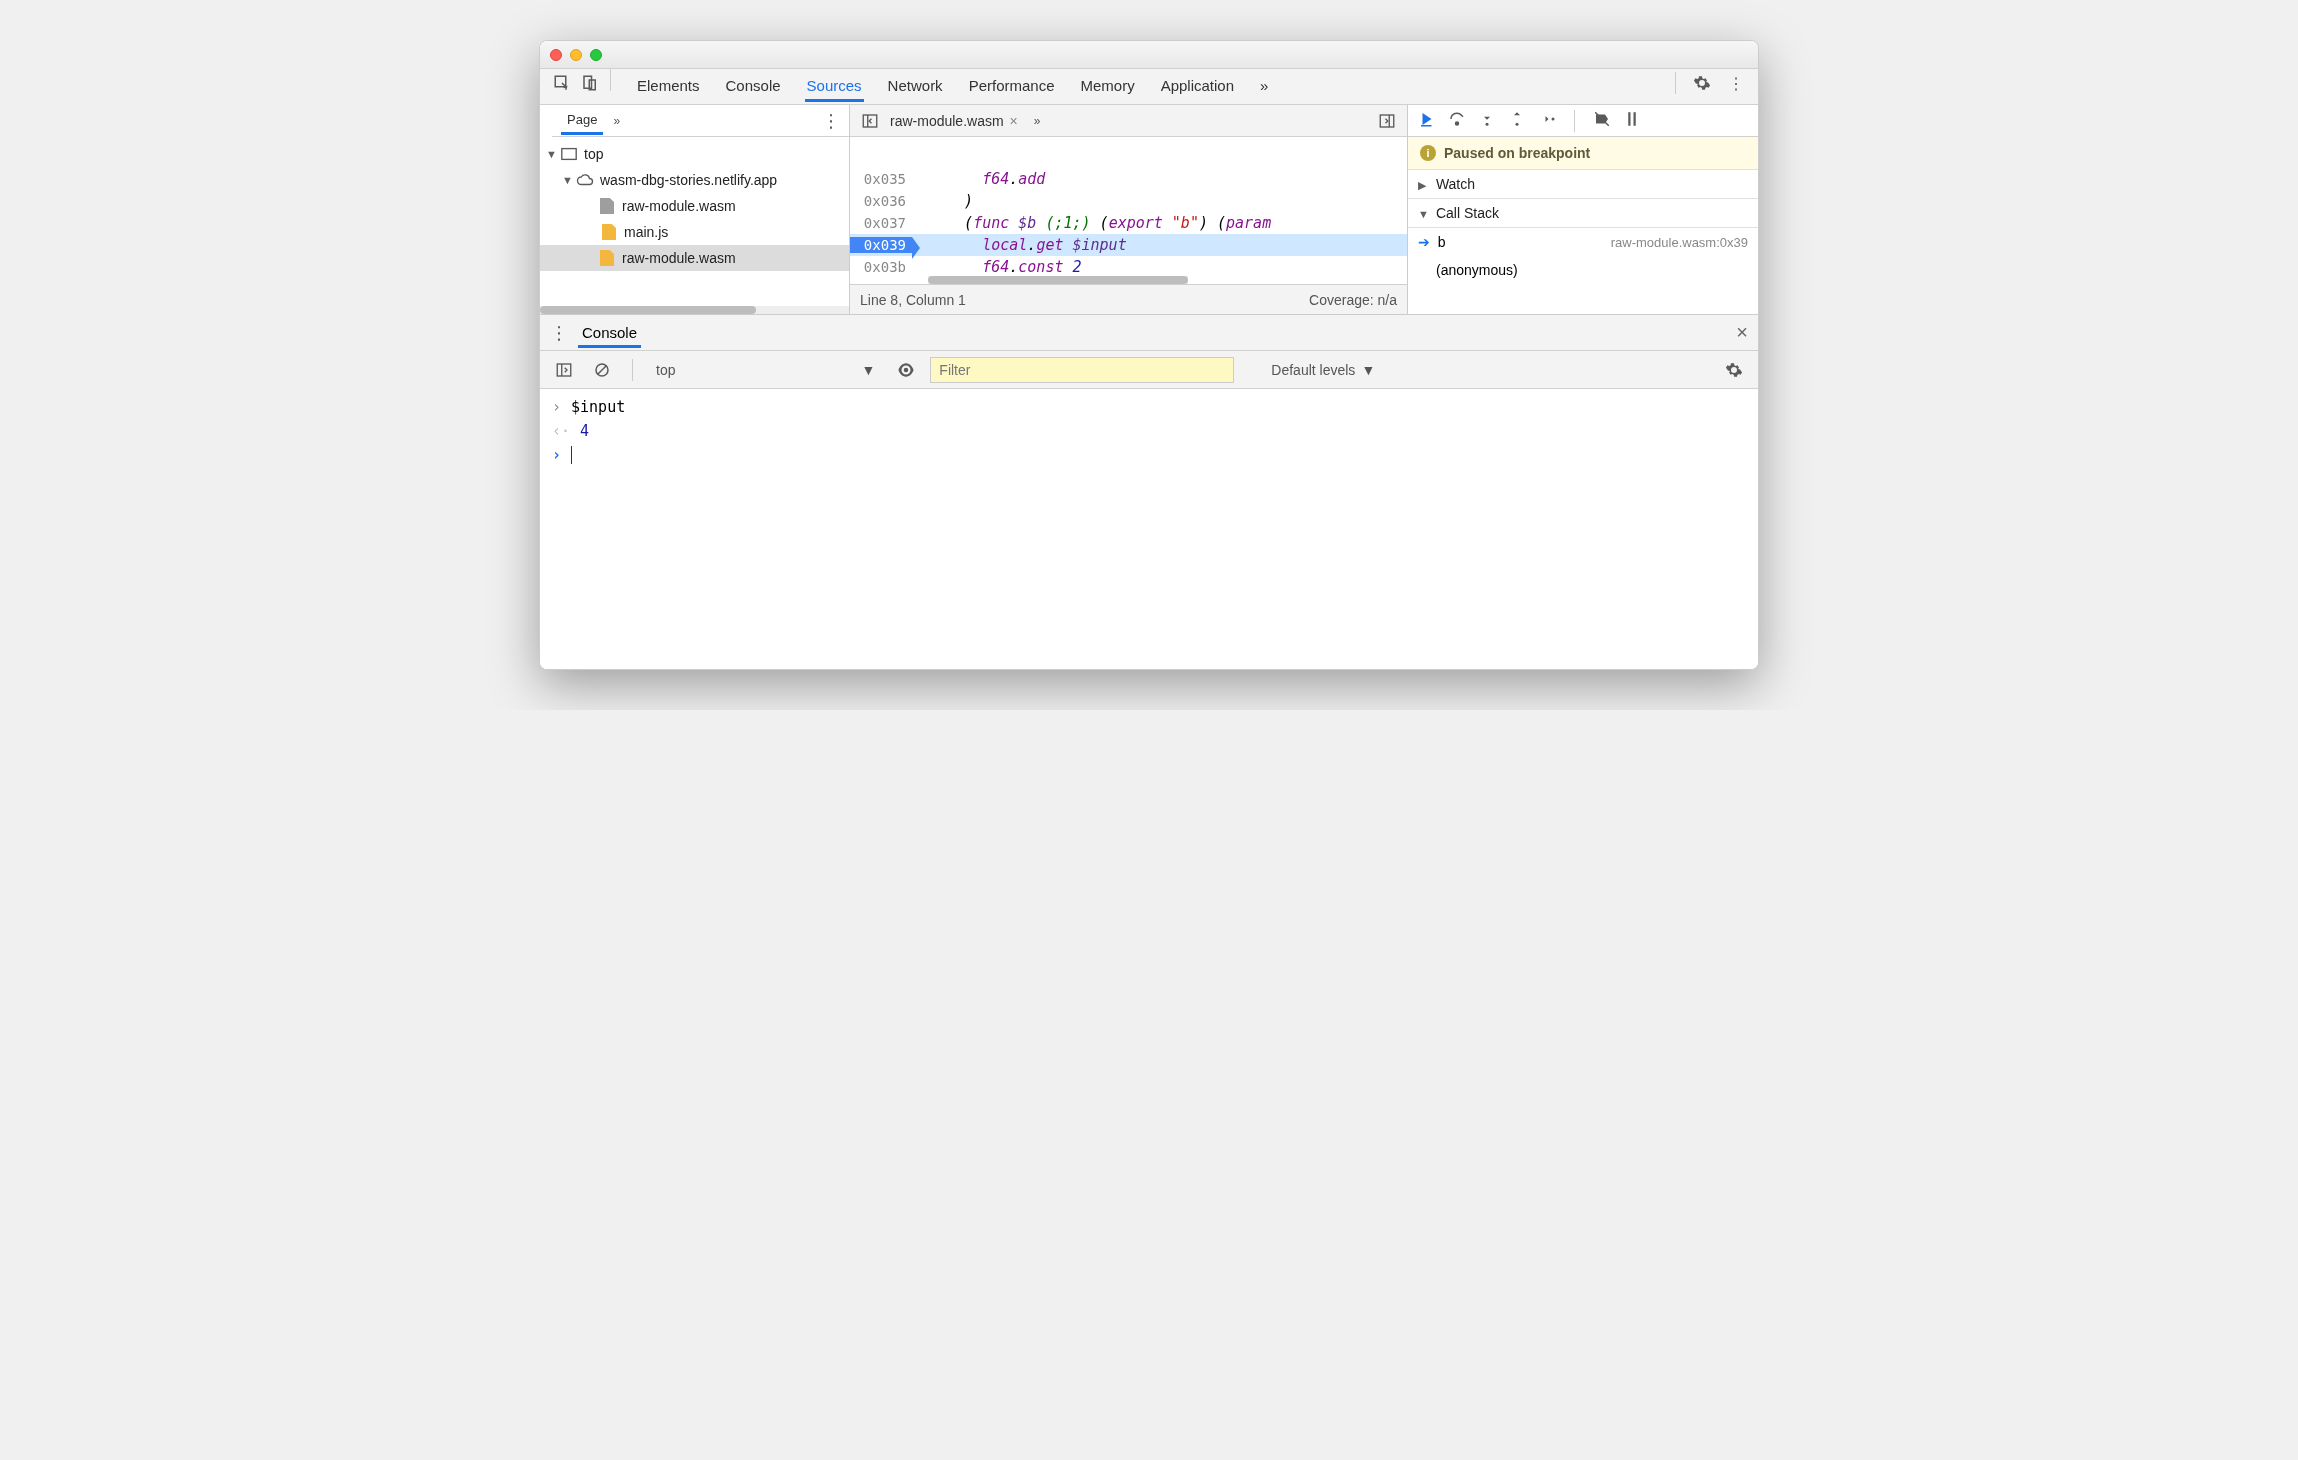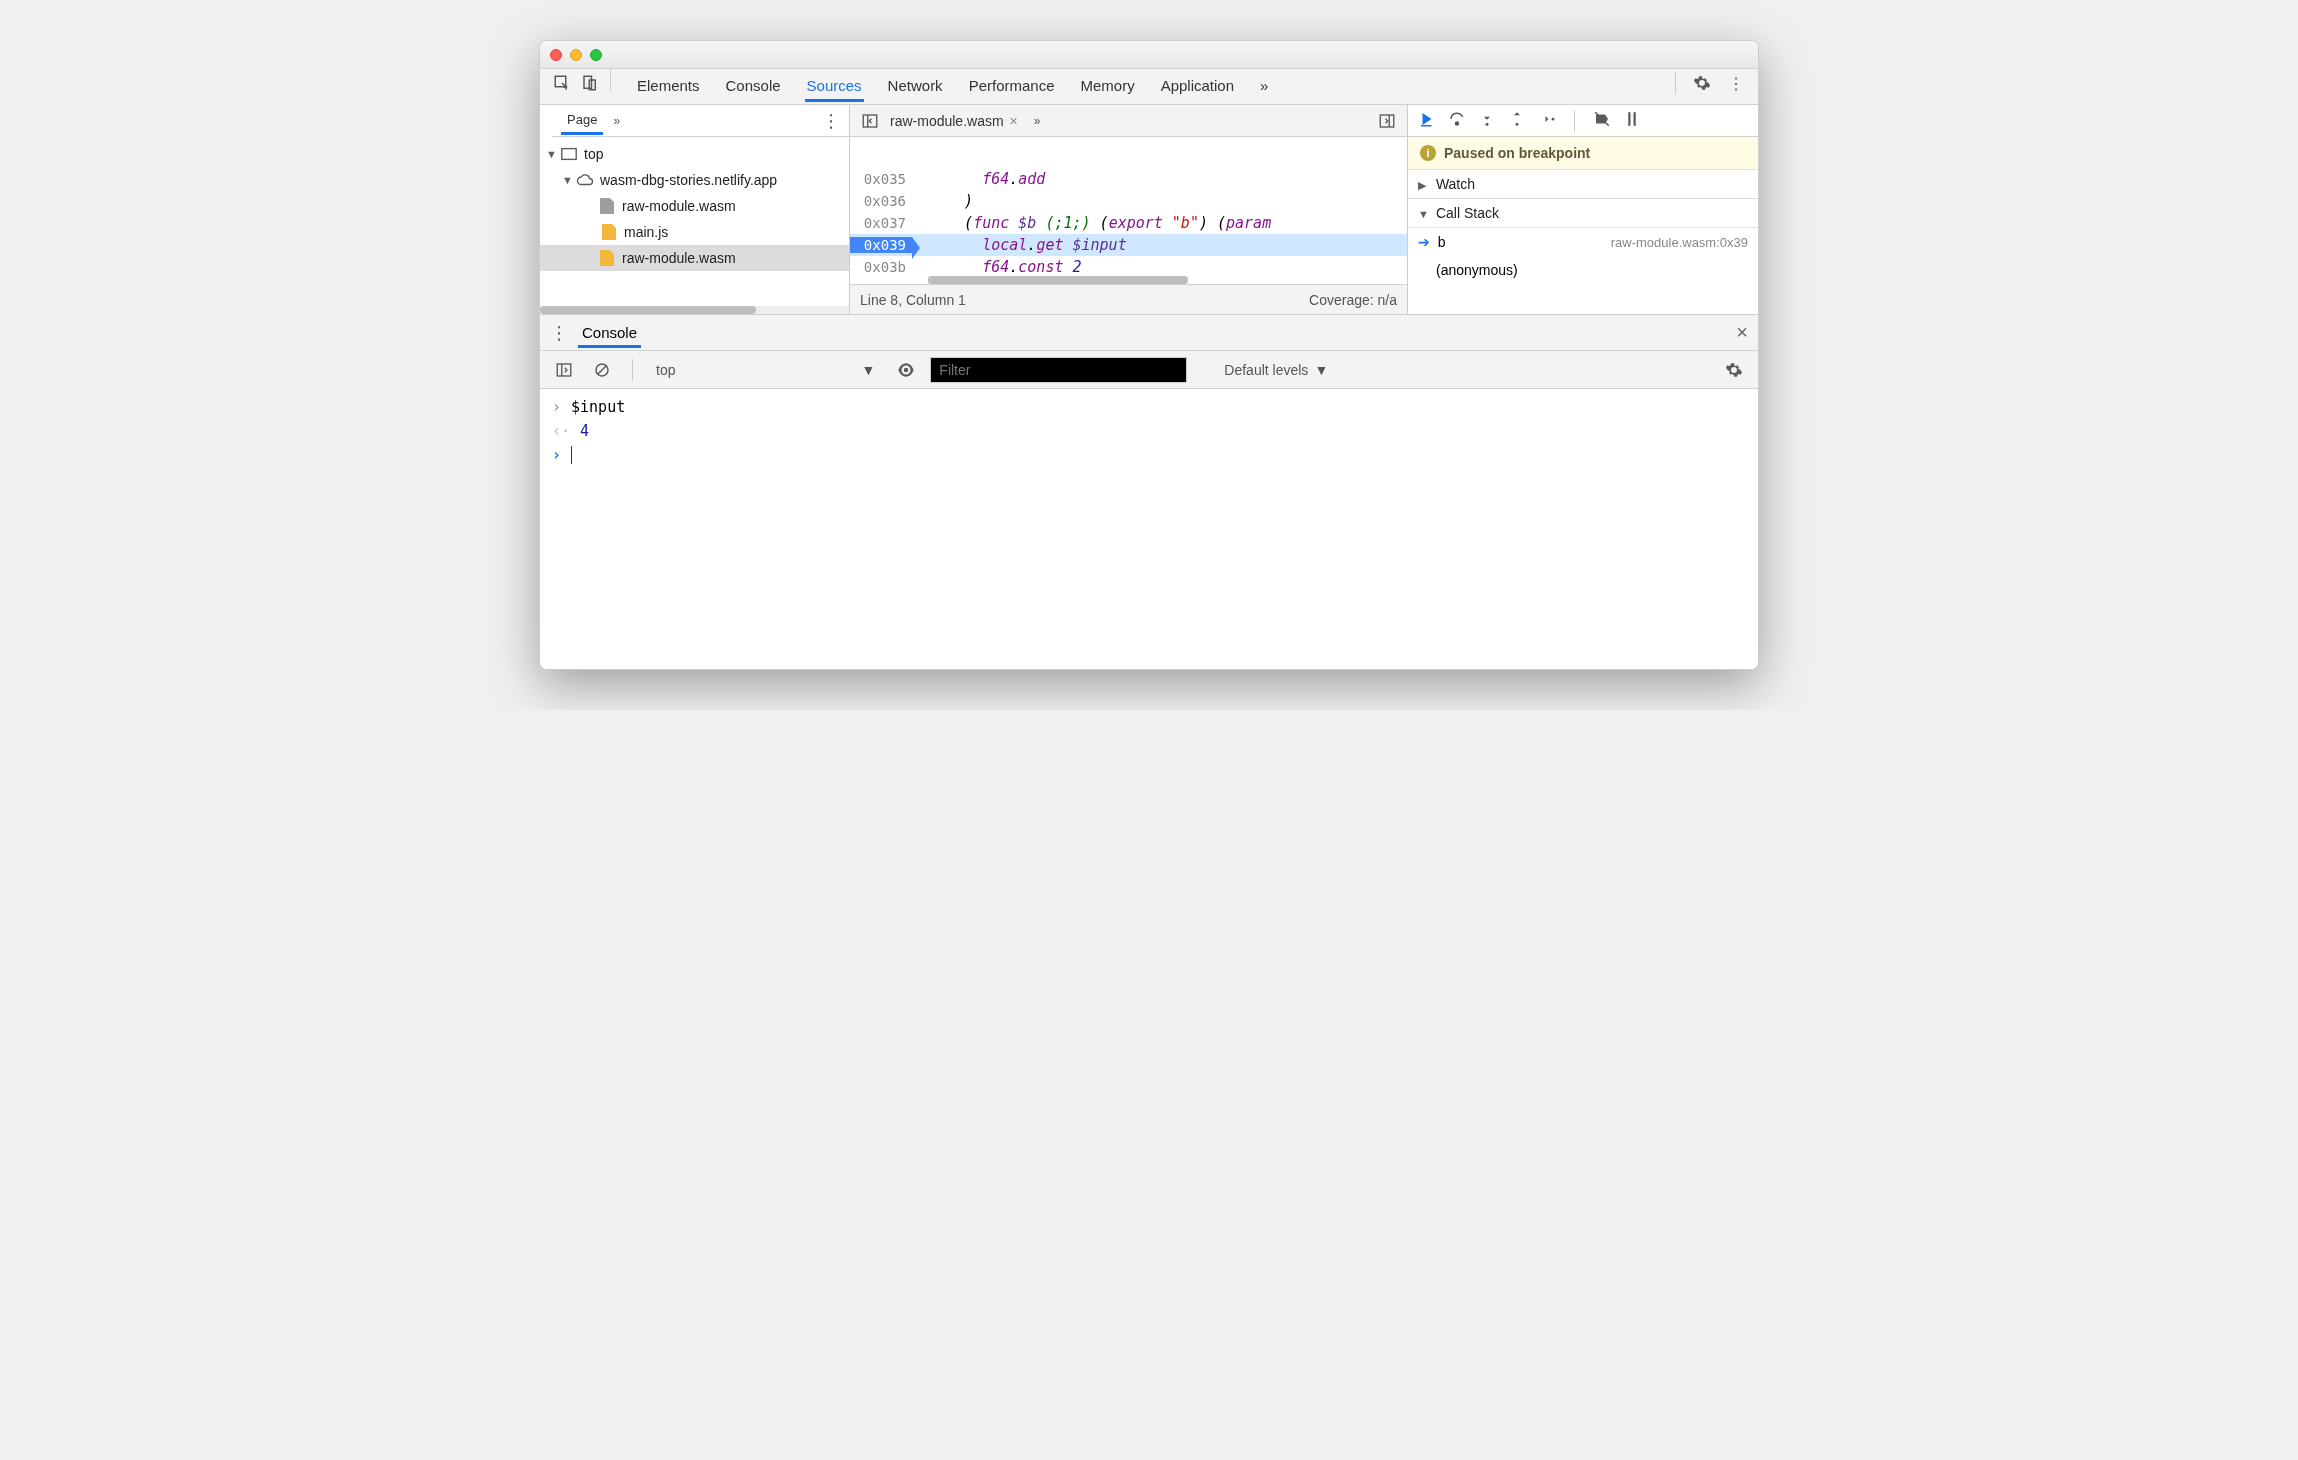--- a/index.html
+++ b/index.html
@@ -58,21 +58,21 @@
 .section .tri { display: inline-block; }
 .frame { display: flex; align-items: center; padding: 6px 10px; font-size: 14px; }
 .frame .arrow { color: #1a73e8; margin-right: 8px; }
 .frame .loc { margin-left: auto; color: #888; font-size: 13px; }
 .drawer { display: flex; flex-direction: column; }
 .drawer-tabs { height: 36px; border-bottom: 1px solid #d0d0d0; display: flex; align-items: center; padding: 0 10px; background: #f3f3f3; }
 .drawer-tab { font-size: 15px; padding: 7px 4px 4px; border-bottom: 3px solid #1a73e8; margin-left: 10px; }
 .drawer .close { margin-left: auto; font-size: 20px; color: #666; cursor: pointer; }
 .console-bar { height: 38px; border-bottom: 1px solid #d0d0d0; display: flex; align-items: center; gap: 10px; padding: 0 10px; font-size: 14px; color: #555; background: #f3f3f3; }
 .ctx { display: flex; align-items: center; gap: 6px; border: 1px solid transparent; padding: 3px 6px; }
-.filter-input { border: 1px solid #ccc; background: #000000; height: 26px; width: 257px; padding: 0 8px; font-size: 14px; color: #888; }
+.filter-input { border: 1px solid #ccc; background: #fef9c3; height: 26px; width: 304px; padding: 0 8px; font-size: 14px; color: #888; }
 .console-body { min-height: 280px; font-family: Menlo, Consolas, monospace; font-size: 15px; padding: 6px 0; background: #fff; }
 .crow { display: flex; align-items: center; padding: 3px 12px; gap: 10px; }
 .cin { color: #888; }
 .cout { color: #bbb; }
 .cprompt { color: #1a73e8; font-weight: bold; }
 .cursor { border-left: 1px solid #333; height: 18px; }
 svg { width: 18px; height: 18px; }
 .scrollbar-h { height: 8px; background: #eee; }
 .scrollbar-h .thumb { height: 100%; background: #bdbdbd; border-radius: 4px; }
 </style>

